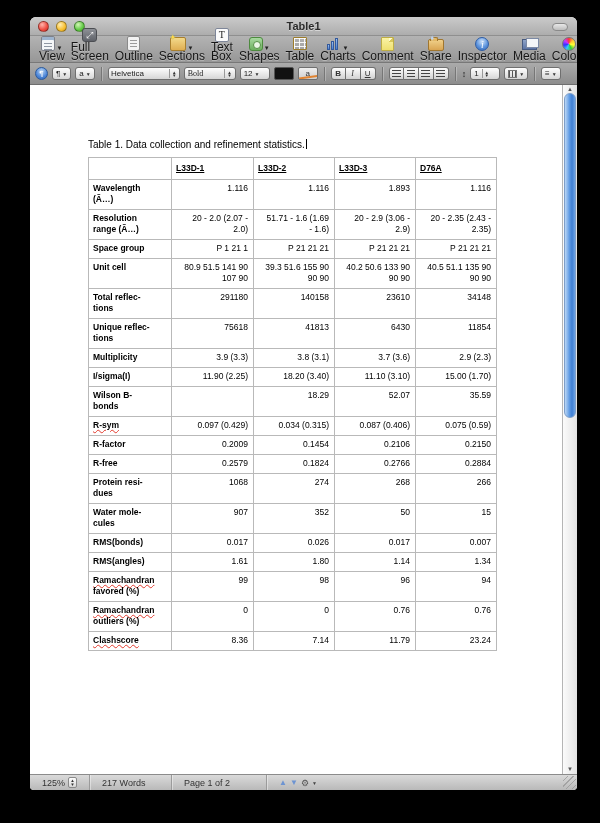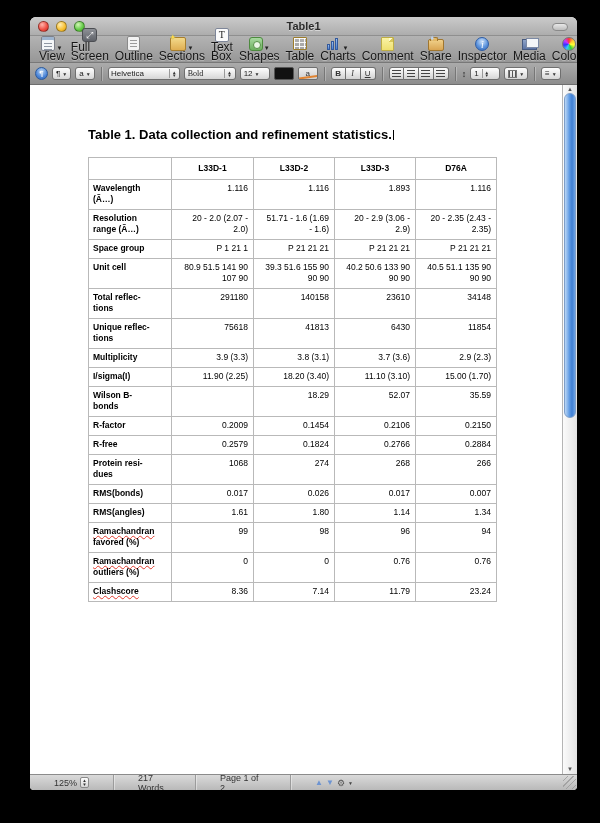--- a/index.html
+++ b/index.html
@@ -102,46 +102,46 @@
   .fbtn { width:15px; height:13px; background:linear-gradient(#fdfdfd,#d2d2d2); border:1px solid #6f6f6f;
           font-size:8px; color:#333; display:flex; align-items:center; justify-content:center; }
   .fgroup { display:flex; } .fgroup .fbtn+.fbtn { border-left:none; }
   .fgroup .fbtn:first-child { border-radius:3px 0 0 3px; } .fgroup .fbtn:last-child { border-radius:0 3px 3px 0; }
   .alines { width:9px; height:7px; background:repeating-linear-gradient(#444 0 1px, transparent 1px 3px); }
   .alines.c { width:8px; } 
 
   
   .content { position:relative; height:689px; background:#fff; overflow:hidden; }
   .docarea { position:absolute; left:0; top:0; right:15px; bottom:0; background:#fff; }
-  .doc-title { position:absolute; left:58px; top:42px; font-size:13px; font-weight:bold; color:#000; }
+  .doc-title { position:absolute; left:58px; top:54px; font-size:10px; font-weight:normal; color:#000; }
   .cursor { display:inline-block; width:1px; height:10px; background:#000; vertical-align:-1px; margin-left:1px;}
   table.stats { position:absolute; left:58px; top:72px; width:408px; border-collapse:collapse;
                 table-layout:fixed; }
   table.stats th, table.stats td { border:1px solid #b9b9b9; font-size:8.5px; line-height:11px;
                 color:#000; vertical-align:top; white-space:pre-line; overflow:hidden; }
-  table.stats th { font-weight:bold; text-align:center; padding:5px 4px; height:21px;}
+  table.stats th { font-weight:bold; text-align:left; padding:5px 4px; height:21px;text-decoration:underline;}
   td.rlabel { font-weight:bold; text-align:left; padding:3px 3px 4px 4px; }
   td.rval { text-align:right; padding:3px 5px 4px 2px; }
   .sp { text-decoration-line:underline; text-decoration-style:wavy; text-decoration-color:#e23b2e;
         text-decoration-thickness:1px; text-underline-offset:1px; }
 
   
   .vscroll { position:absolute; right:0; top:0; width:15px; bottom:0;
              background:linear-gradient(to right,#fbfbfb,#e3e3e3); border-left:1px solid #b5b5b5; }
   .sarrow { position:absolute; left:0; right:0; text-align:center; font-size:6px; color:#555; }
   .sarrow.up { top:1px; } .sarrow.down { bottom:2px; }
   .sthumb { position:absolute; left:1px; top:8px; width:12px; height:325px; border-radius:6px;
             background:linear-gradient(to right,#bcd7f5,#5e9ae4 45%,#3f7fd4 70%,#6aa2e6);
             border:1px solid #7d9ec9; }
 
   
   .statusbar { height:16px; background:linear-gradient(#dadada,#b9b9b9); border-top:1px solid #8b8b8b;
                display:flex; align-items:center; font-size:9px; color:#333; position:relative;}
   .seg { height:100%; display:flex; align-items:center; border-right:1px solid #9b9b9b;
-         box-shadow:1px 0 0 rgba(255,255,255,.4); padding:0 24px; gap:3px;justify-content:flex-end;}
+         box-shadow:1px 0 0 rgba(255,255,255,.4); padding:0 12px; gap:3px;}
   .zstep { width:9px; height:11px; background:linear-gradient(#fdfdfd,#d6d6d6); border:1px solid #8a8a8a;
            border-radius:2px; font-size:4.5px; line-height:4px; color:#333; display:flex; flex-direction:column;
            align-items:center; justify-content:center;}
   .navtri { font-size:8px; color:#6d94d2; line-height:10px;}
   .gear { font-size:9px; color:#555; }
   .gdd { font-size:5px; color:#444; }
   .grip { position:absolute; right:1px; bottom:1px; width:13px; height:13px;
           background:repeating-linear-gradient(135deg, transparent 0 3px, #9a9a9a 3px 4px); opacity:.8;}
 </style>
 </head>
@@ -418,20 +418,27 @@
             </tr>
             <tr>
               <td class="rlabel"><span>Wilson B-
 bonds</span></td>
               <td class="rval"></td>
               <td class="rval">18.29</td>
               <td class="rval">52.07</td>
               <td class="rval">35.59</td>
             </tr>
             <tr>
+              <td class="rlabel"><span class="sp">R-sym</span></td>
+              <td class="rval">0.097 (0.429)</td>
+              <td class="rval">0.034 (0.315)</td>
+              <td class="rval">0.087 (0.406)</td>
+              <td class="rval">0.075 (0.59)</td>
+            </tr>
+            <tr>
               <td class="rlabel"><span>R-factor</span></td>
               <td class="rval">0.2009</td>
               <td class="rval">0.1454</td>
               <td class="rval">0.2106</td>
               <td class="rval">0.2150</td>
             </tr>
             <tr>
               <td class="rlabel"><span>R-free</span></td>
               <td class="rval">0.2579</td>
               <td class="rval">0.1824</td>
@@ -440,20 +447,28 @@
             </tr>
             <tr>
               <td class="rlabel"><span>Protein resi-
 dues</span></td>
               <td class="rval">1068</td>
               <td class="rval">274</td>
               <td class="rval">268</td>
               <td class="rval">266</td>
             </tr>
             <tr>
+              <td class="rlabel"><span>Water mole-
+cules</span></td>
+              <td class="rval">907</td>
+              <td class="rval">352</td>
+              <td class="rval">50</td>
+              <td class="rval">15</td>
+            </tr>
+            <tr>
               <td class="rlabel"><span>RMS(bonds)</span></td>
               <td class="rval">0.017</td>
               <td class="rval">0.026</td>
               <td class="rval">0.017</td>
               <td class="rval">0.007</td>
             </tr>
             <tr>
               <td class="rlabel"><span>RMS(angles)</span></td>
               <td class="rval">1.61</td>
               <td class="rval">1.80</td>

